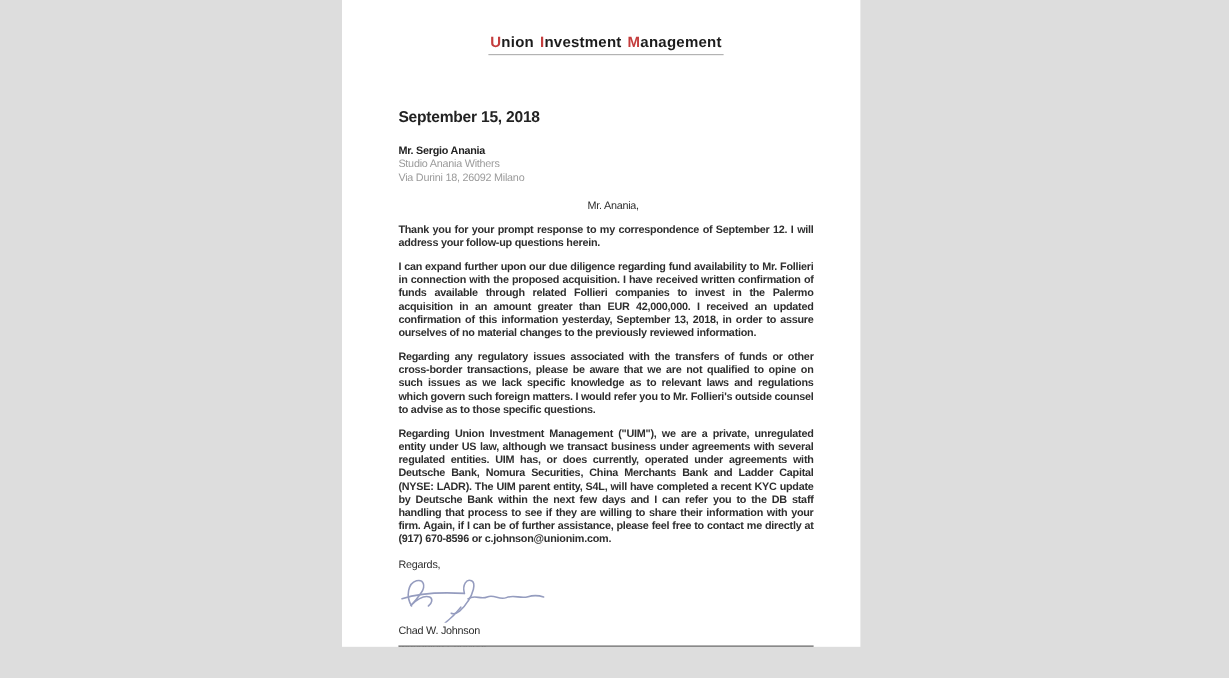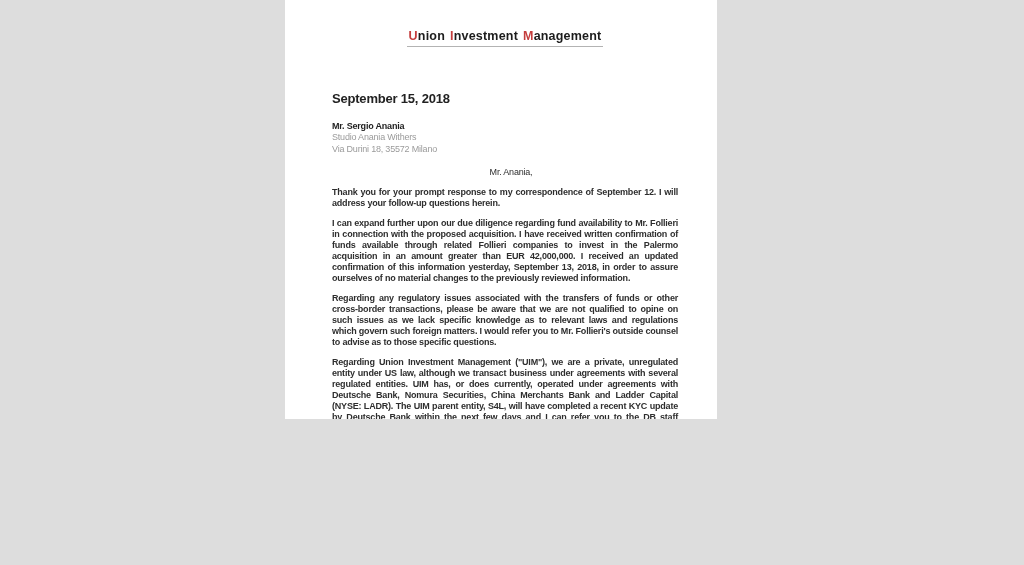--- a/index.html
+++ b/index.html
@@ -11,21 +11,21 @@
   }
   .stage {
     position: relative;
     width: 1024px; height: 565px;
     background: #dddddd;
     overflow: hidden;
   }
   .page {
     position: absolute;
     left: 285px; top: 0;
-    width: 432px; height: 419px;
+    width: 432px; height: 539px;
     background: #ffffff;
     box-sizing: border-box;
     padding: 26px 39px 0 47px;
     color: #2e2e2e;
     overflow: hidden;
   }
   .letterhead {
     text-align: center;
     margin-bottom: 0;
   }
@@ -103,21 +103,21 @@
 
     <div class="letterhead">
       <span class="letterhead-inner"><span class="lh-word"><span class="lh-cap">U</span><span>nion</span></span><span class="lh-word"><span class="lh-cap">I</span><span>nvestment</span></span><span class="lh-word"><span class="lh-cap">M</span><span>anagement</span></span></span>
     </div>
 
     <p class="date body-text">September 15, 2018</p>
 
     <div class="recipient">
       <p class="r-name">Mr. Sergio Anania</p>
       <p class="r-muted">Studio Anania Withers</p>
-      <p class="r-muted">Via Durini 18, 35572 Milano</p>
+      <p class="r-muted">Via Durini 18, 26092 Milano</p>
     </div>
 
     <p class="salutation body-text">Mr. Anania,</p>
 
     <p class="para body-text">Thank you for your prompt response to my correspondence of September 12.  I will address your follow-up questions herein.</p>
     <p class="para body-text">I can expand further upon our due diligence regarding fund availability to Mr. Follieri in connection with the proposed acquisition.  I have received written confirmation of funds available through related Follieri companies to invest in the Palermo acquisition in an amount greater than EUR 42,000,000.  I received an updated confirmation of this information yesterday, September 13, 2018, in order to assure ourselves of no material changes to the previously reviewed information.</p>
     <p class="para body-text">Regarding any regulatory issues associated with the transfers of funds or other cross-border transactions, please be aware that we are not qualified to opine on such issues as we lack specific knowledge as to relevant laws and regulations which govern such foreign matters.  I would refer you to Mr. Follieri's outside counsel to advise as to those specific questions.</p>
     <p class="para body-text">Regarding Union Investment Management ("UIM"), we are a private, unregulated entity under US law, although we transact business under agreements with several regulated entities.  UIM has, or does currently, operated under agreements with Deutsche Bank, Nomura Securities, China Merchants Bank and Ladder Capital (NYSE: LADR).  The UIM parent entity, S4L, will have completed a recent KYC update by Deutsche Bank within the next few days and I can refer you to the DB staff handling that process to see if they are willing to share their information with your firm.  Again, if I can be of further assistance, please feel free to contact me directly at (917) 670-8596 or c.johnson@unionim.com.</p>
 
     <p class="closing body-text">Regards,</p>

